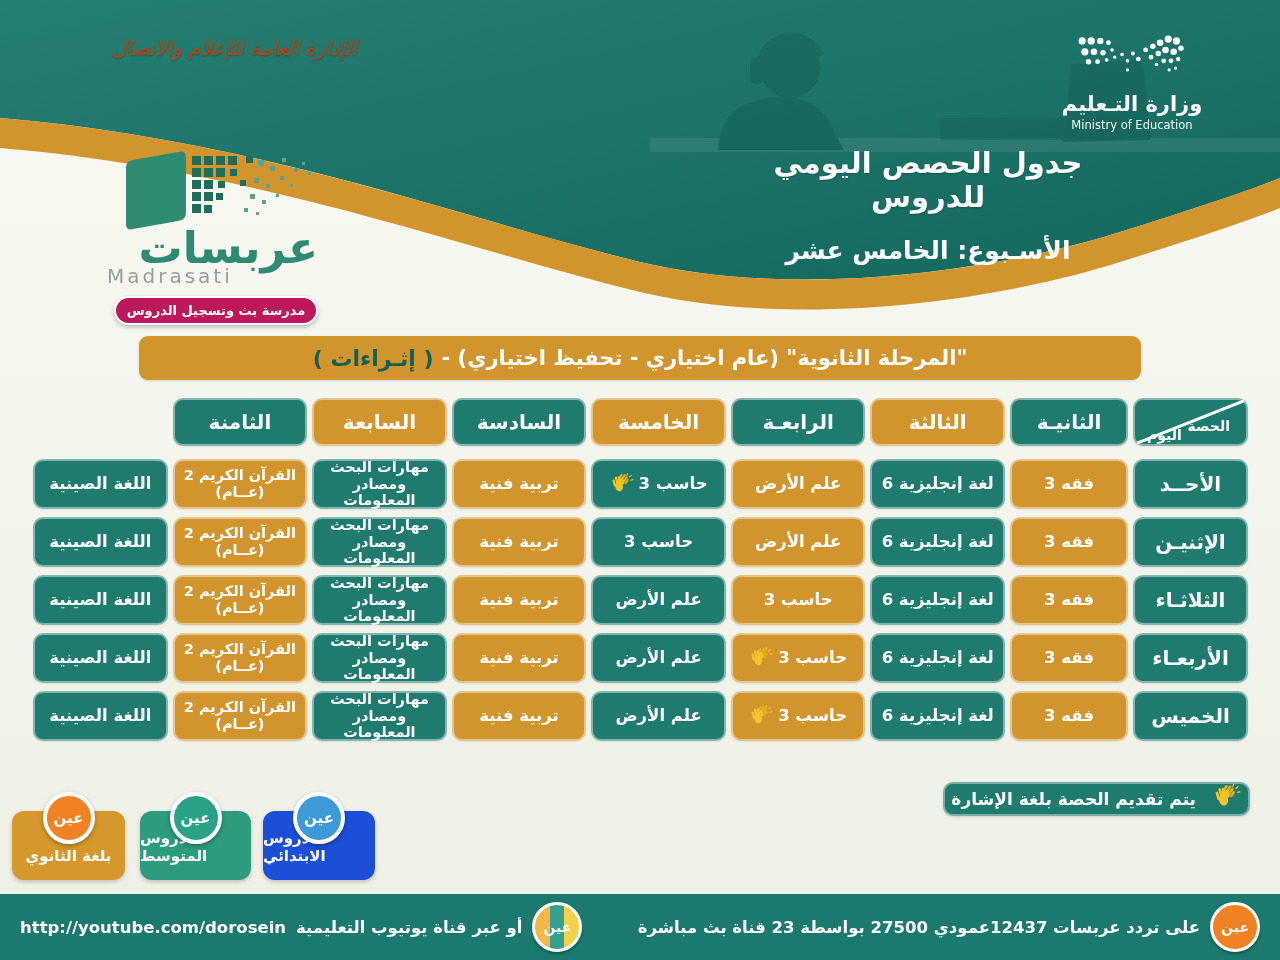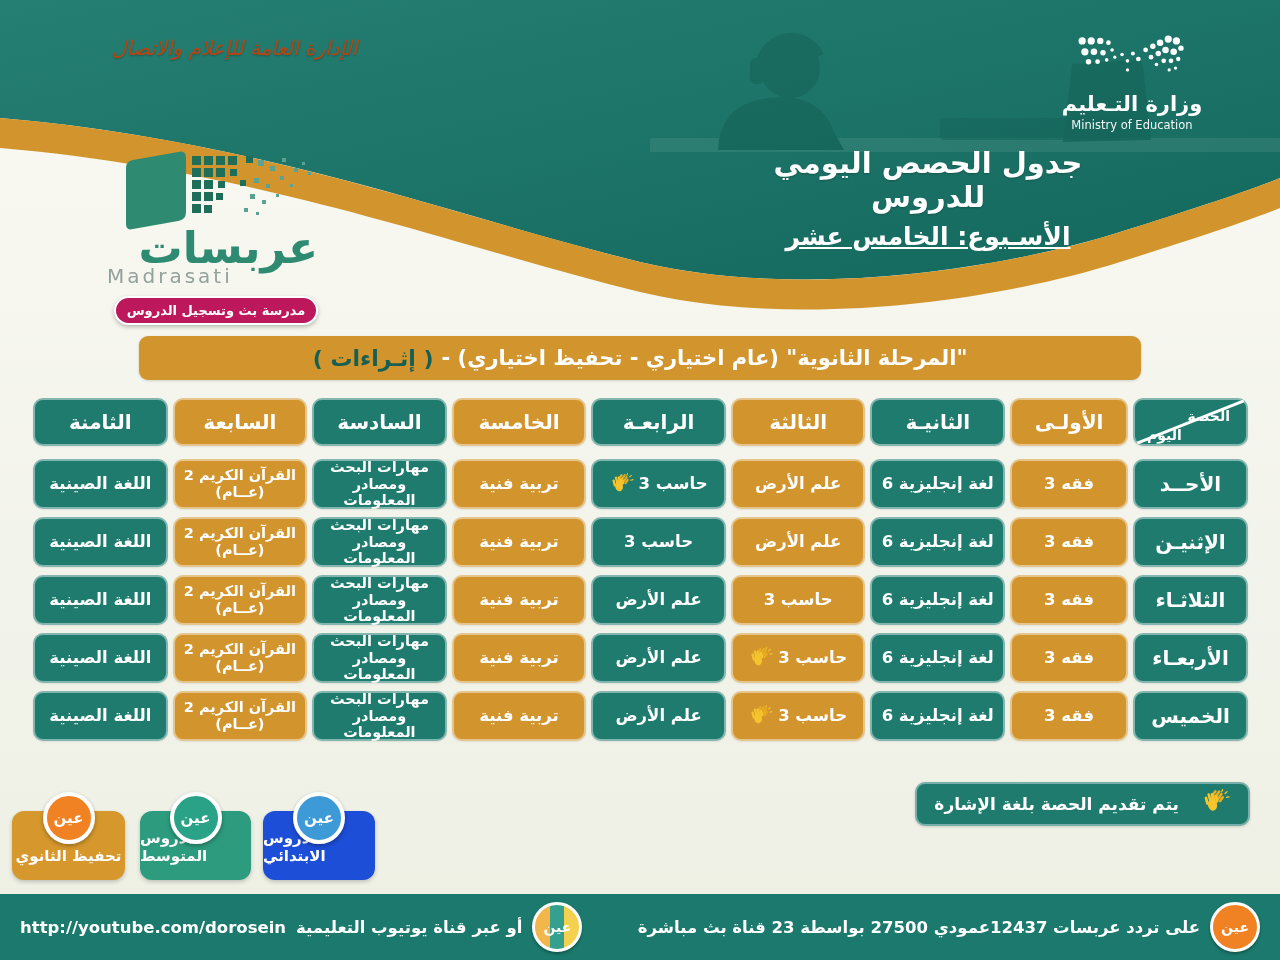--- a/index.html
+++ b/index.html
@@ -10,21 +10,21 @@
 
   
   #header-art{position:absolute;top:0;left:0;width:1280px;height:330px;}
   #calligraphy{top:36px;left:112px;color:#c2410c;font-family:"DejaVu Serif",serif;
        font-size:20px;font-style:italic;letter-spacing:1px;opacity:.95;text-shadow:0 1px 2px rgba(0,0,0,.25);}
   #ministry{top:30px;right:58px;width:180px;text-align:center;color:#fff;}
   #ministry .ar{font-size:21px;font-weight:bold;margin-top:4px;}
   #ministry .en{font-size:11.5px;margin-top:2px;opacity:.95;}
   #main-title{top:146px;right:172px;width:360px;text-align:center;color:#fff;direction:rtl;}
   #main-title .l1{font-size:29px;font-weight:bold;text-shadow:0 1px 2px rgba(0,0,0,.2);}
-  #main-title .l2{font-size:25px;font-weight:bold;margin-top:8px;text-decoration:underline;}
+  #main-title .l2{font-size:25px;font-weight:bold;margin-top:22px;}
 
   
   #madrasati{top:150px;left:103px;width:215px;direction:rtl;text-align:right;}
   #madrasati .name-ar{color:#2f8a72;font-size:44px;font-weight:bold;line-height:.9;margin-top:-14px;}
   #madrasati .name-en{direction:ltr;text-align:left;color:#93a19c;font-size:20px;letter-spacing:3px;margin:-4px 0 8px 4px;}
   #madrasati .pill{background:#be185d;border:2px solid #fff;border-radius:16px;box-shadow:0 2px 4px rgba(0,0,0,.25);
        color:#fff;font-size:13px;font-weight:bold;text-align:center;padding:5px 10px;width:180px;}
 
   
   #stage-banner{top:336px;left:139px;width:1002px;height:44px;background:#d2952e;border-radius:9px;
@@ -42,27 +42,27 @@
         border:2px solid rgba(255,255,255,.45);box-shadow:0 1px 2px rgba(0,0,0,.07);box-sizing:border-box;text-align:center;}
   .hcell{height:48px;font-size:20px;}
   .h-orange,.c-orange{background:#d2952e;}
   .h-teal,.c-teal{background:#1e7b6e;}
   .day-cell{background:#1e7b6e;font-size:20px;}
   .body-cell{font-size:16.5px;line-height:1.15;gap:5px;}
   .body-cell .subject{white-space:pre-line;}
   .body-cell.small{font-size:14.5px;}
   #corner-cell{position:relative;background:#1e7b6e;}
   #corner-cell svg{position:absolute;inset:0;width:100%;height:100%;}
-  #corner-cell .ct{position:absolute;top:8px;right:16px;font-size:14px;text-align:center;}
+  #corner-cell .ct{position:absolute;top:18px;right:16px;font-size:14px;text-align:center;}
   #corner-cell .cb{position:absolute;bottom:1px;left:12px;font-size:14px;}
   .hands{width:24px;height:22px;flex:0 0 auto;}
 
   
-  #sign-note{top:782px;right:30px;height:44px;background:#1e7b6e;border-radius:10px;display:flex;direction:rtl;
-       align-items:center;gap:22px;padding:0 17px;color:#fff;font-size:17px;font-weight:bold;
+  #sign-note{top:782px;right:30px;height:34px;background:#1e7b6e;border-radius:10px;display:flex;direction:rtl;
+       align-items:center;gap:16px;padding:0 6px;color:#fff;font-size:17px;font-weight:bold;
        border:2px solid rgba(255,255,255,.4);box-shadow:0 1px 3px rgba(0,0,0,.15);box-sizing:border-box;}
   #sign-note .hands{width:30px;height:26px;}
 
   
   .eye-btn{position:absolute;top:792px;width:113px;height:88px;cursor:pointer;}
   .eye-btn .body{position:absolute;bottom:0;left:0;right:0;height:54px;border-radius:12px;
        display:flex;align-items:flex-end;justify-content:center;padding-bottom:15px;
        color:#fff;font-size:15px;font-weight:bold;box-shadow:0 2px 4px rgba(0,0,0,.2);}
   .eye-btn .badge{position:absolute;top:0;left:50%;transform:translateX(-50%);width:44px;height:44px;border-radius:50%;
        border:4px solid #fff;display:flex;align-items:center;justify-content:center;color:#fff;font-size:15px;font-weight:bold;
@@ -208,21 +208,20 @@
 
 <div id="schedule" class="abs">
   <div id="sched-head" class="sched-grid">
     <div id="corner-cell" class="cell hcell">
       <svg viewBox="0 0 100 100" preserveAspectRatio="none">
           <line x1="2" y1="98" x2="98" y2="2" stroke="#fff" stroke-width="3" vector-effect="non-scaling-stroke"></line>
         </svg>
       <span class="ct">الحصة</span>
       <span class="cb">اليوم</span>
     </div>
-    <div class="cell hcell h-orange">الأولـى</div>
     <div class="cell hcell h-teal">الثانيـة</div>
     <div class="cell hcell h-orange">الثالثة</div>
     <div class="cell hcell h-teal">الرابعـة</div>
     <div class="cell hcell h-orange">الخامسة</div>
     <div class="cell hcell h-teal">السادسة</div>
     <div class="cell hcell h-orange">السابعة</div>
     <div class="cell hcell h-teal">الثامنة</div>
   </div>
   <div id="sched-body" class="sched-grid">
       <div class="cell day-cell">الأحــد</div>
@@ -446,21 +445,21 @@
           <line x1="36" y1="7" x2="39" y2="4"></line>
           <line x1="38" y1="13" x2="42" y2="12"></line>
           <line x1="31" y1="4" x2="32" y2="1"></line>
         </g>
       </svg></span>
   <span>يتم تقديم الحصة بلغة الإشارة</span>
 </div>
 
 <div id="btn-thanawi" class="eye-btn">
   <div class="body">
-      <span>تحفيظ الثانوي</span>
+      <span>بلغة الثانوي</span>
     </div>
   <div class="badge">عين</div>
 </div>
 <div id="btn-mutawassit" class="eye-btn">
   <div class="body">
       <span>دروس المتوسط</span>
     </div>
   <div class="badge">عين</div>
 </div>
 <div id="btn-ibtidaii" class="eye-btn">

